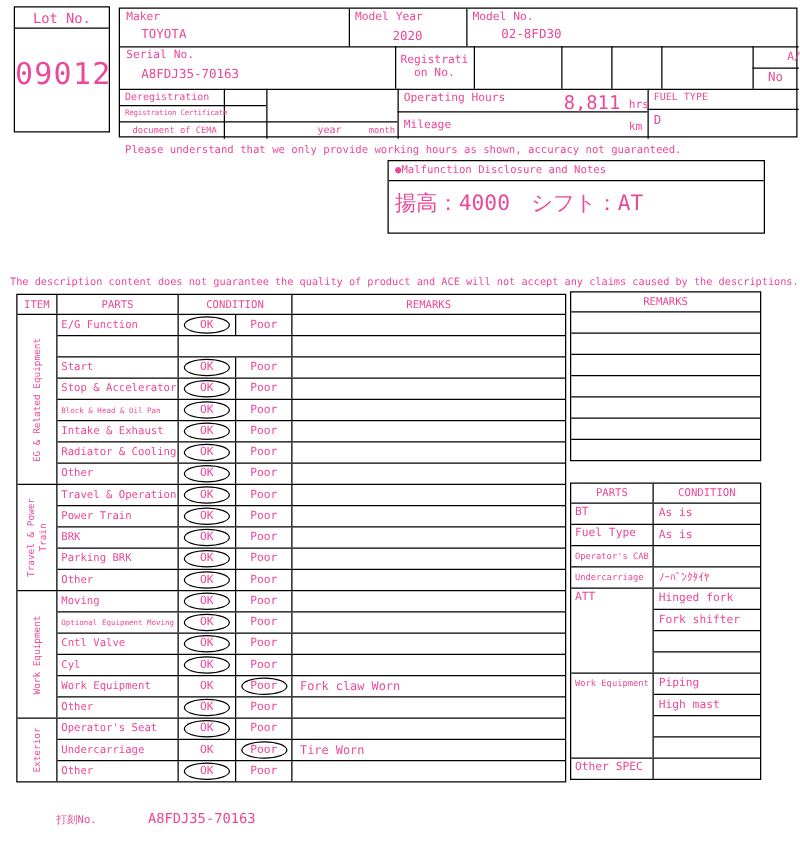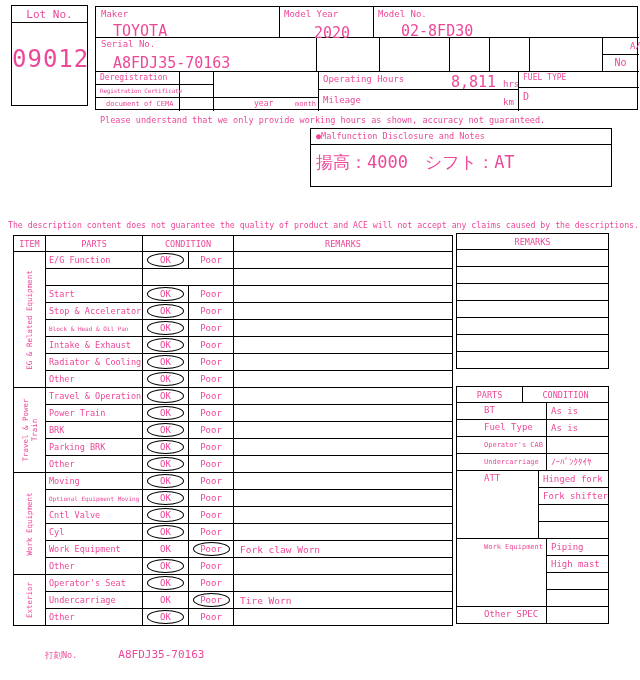--- a/index.html
+++ b/index.html
@@ -15,21 +15,21 @@
 
   
   .lot-box { position:absolute; left:11px; top:5px; width:77px; height:101px; border:1px solid #000; }
   .lot-head { height:17px; border-bottom:1px solid #000; display:flex; align-items:center; justify-content:center; font-size:11px; }
   .lot-num { margin-top:22px; text-align:center; font-size:24px; letter-spacing:1px; }
 
   
   .htable { position:absolute; left:95px; top:6px; width:543px; height:104px; border:1px solid #000; }
   .lbl9 { position:absolute; font-size:9px; }
   .lbl8 { position:absolute; font-size:8px; }
-  .val11 { position:absolute; font-size:15px; }
+  .val11 { position:absolute; font-size:10px; }
   .cell-center { display:flex; align-items:center; justify-content:center; }
 
   
   .note { position:absolute; left:100px; top:115px; font-size:8.5px; }
   .malf-box { position:absolute; left:310px; top:128px; width:302px; height:59px; border:1px solid #000; }
   .malf-head { height:16px; border-bottom:1px solid #000; font-size:8.5px; line-height:15px; padding-left:5px; }
   .malf-body { padding:6px 5px; font-size:17px; }
   .disclaimer { position:absolute; left:8px; top:220px; font-size:8.2px; }
 
   
@@ -59,21 +59,21 @@
   .rtable .sr-row:last-child { border-bottom:none; height:16px; }
 
   
   .stable { position:absolute; left:456px; top:386px; width:153px; border:1px solid #000; }
   .s-head { display:flex; height:16px; border-bottom:1px solid #000; font-size:8.5px; }
   .s-head > div { display:flex; align-items:center; justify-content:center; }
   .sh-parts { width:66px; border-right:1px solid #000; }
   .sh-cond { flex:1; }
   .sec { display:flex; border-bottom:1px solid #000; }
   .stable .sec:last-child { border-bottom:none; }
-  .sec-label { width:66px; border-right:1px solid #000; padding:2px 0 0 3px; font-size:9px; white-space:nowrap; overflow:hidden;margin-left:24px; }
+  .sec-label { width:66px; border-right:1px solid #000; padding:2px 0 0 3px; font-size:9px; white-space:nowrap; overflow:hidden; }
   .sec-label.sm { font-size:7px; padding-top:4px; }
   .sec-vals { flex:1; }
   .sv { height:17px; border-bottom:1px solid #000; display:flex; align-items:center; padding-left:4px; font-size:9px; white-space:nowrap; overflow:hidden; }
   .sec-vals .sv:last-child { border-bottom:none; height:16px; }
 
   .footer-row { position:absolute; left:45px; top:648px; display:flex; align-items:baseline; }
   .stamp-label { font-size:8.5px; }
   .stamp-value { font-size:11px; margin-left:41px; }
 </style>
 </head>
@@ -110,20 +110,24 @@
 
     <div class="lbl9" style="left:5px;top:2px;">Maker</div>
     <div class="val11" style="left:17px;top:15px;">TOYOTA</div>
     <div class="lbl9" style="left:188px;top:2px;">Model Year</div>
     <div class="val11" style="left:218px;top:17px;">2020</div>
     <div class="lbl9" style="left:282px;top:2px;">Model No.</div>
     <div class="val11" style="left:305px;top:15px;">02-8FD30</div>
 
     <div class="lbl9" style="left:5px;top:32px;">Serial No.</div>
     <div class="val11" style="left:17px;top:47px;">A8FDJ35-70163</div>
+    <div class="abs cell-center" style="left:220px;top:30px;width:63px;height:34px;flex-direction:column;font-size:9px;line-height:11px;">
+      <span>Registrati</span>
+      <span>on No.</span>
+    </div>
     <div class="abs cell-center" style="left:498px;top:30px;width:37px;height:17px;font-size:9px;padding-left:44px;">A/C</div>
     <div class="abs cell-center" style="left:506px;top:47px;width:37px;height:17px;font-size:10px;">No</div>
 
     <div class="lbl8" style="left:4px;top:66px;">Deregistration</div>
     <div class="abs" style="left:4px;top:80px;font-size:6px;letter-spacing:-0.2px;">Registration Certificate</div>
     <div class="abs" style="left:10px;top:93px;font-size:7px;">document of CEMA</div>
     <div class="abs" style="left:158px;top:92px;font-size:8px;">year</div>
     <div class="abs" style="left:199px;top:93px;font-size:7px;">month</div>
     <div class="lbl9" style="left:227px;top:67px;">Operating Hours</div>
     <div class="abs" style="left:355px;top:66px;font-size:15px;">8,811</div>

